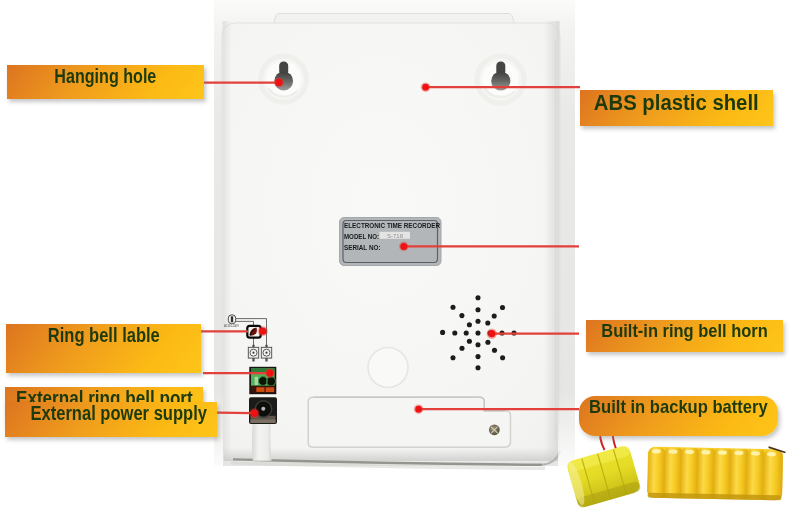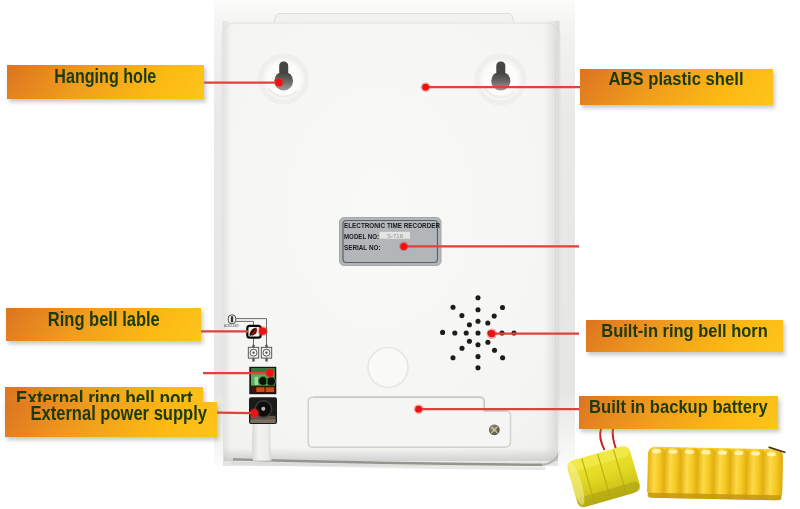--- a/index.html
+++ b/index.html
@@ -270,31 +270,31 @@
     <circle cx="418.6" cy="409.2" r="3.4"></circle>
     <circle cx="262.8" cy="331.2" r="3.6"></circle>
     <circle cx="269.9" cy="373.2" r="3.6"></circle>
     <circle cx="254.4" cy="413.2" r="3.7"></circle>
   </g>
 </svg>
 
 <div class="lbl" style="left:7px;top:64.5px;width:197px;height:34.5px;font-size:20px;">
       <span style="transform:scaleX(0.805);transform-origin:center;">Hanging hole</span>
     </div>
-<div class="lbl" style="left:6px;top:308px;width:195px;height:33px;font-size:20px;">
+<div class="lbl" style="left:6px;top:324px;width:195px;height:49px;font-size:20px;">
       <span style="transform:scaleX(0.826);transform-origin:center;">Ring bell lable</span>
     </div>
 <div class="lbl" style="left:5px;top:363px;width:198px;height:35.5px;font-size:20px;margin-top:24px;">
       <span style="transform:scaleX(0.855);transform-origin:center;">External ring bell port</span>
     </div>
 <div class="lbl" style="left:5px;top:402px;width:196px;height:34.5px;font-size:20px;padding-left:16px;">
       <span style="transform:scaleX(0.827);transform-origin:center;">External power supply</span>
     </div>
-<div class="lbl" style="left:580px;top:69px;width:193px;height:36px;font-size:18px;">
+<div class="lbl" style="left:580px;top:90px;width:193px;height:36px;font-size:22px;">
       <span style="transform:scaleX(0.924);transform-origin:center;">ABS plastic shell</span>
     </div>
 <div class="lbl" style="left:579px;top:319.5px;width:197px;height:32.5px;font-size:18.5px;margin-left:7px;">
       <span style="transform:scaleX(0.89);transform-origin:center;">Built-in ring bell horn</span>
     </div>
-<div class="lbl" style="left:579px;top:395.5px;width:198.5px;height:33px;font-size:19px;">
+<div class="lbl" style="left:579px;top:395.5px;width:198.5px;height:40px;font-size:19px;border-radius:16px;">
       <span style="transform:scaleX(0.872);transform-origin:center;">Built in backup battery</span>
     </div>
 </div>
 
 </body></html>

